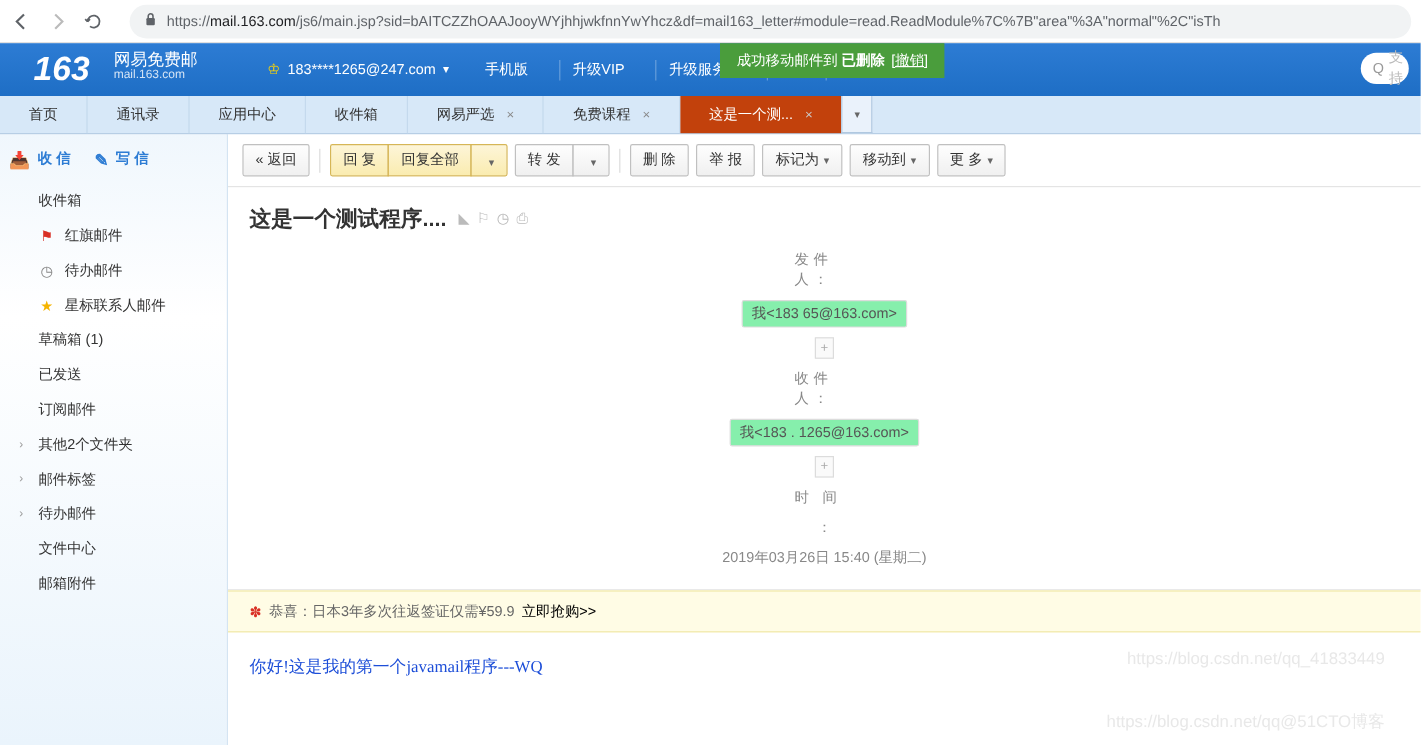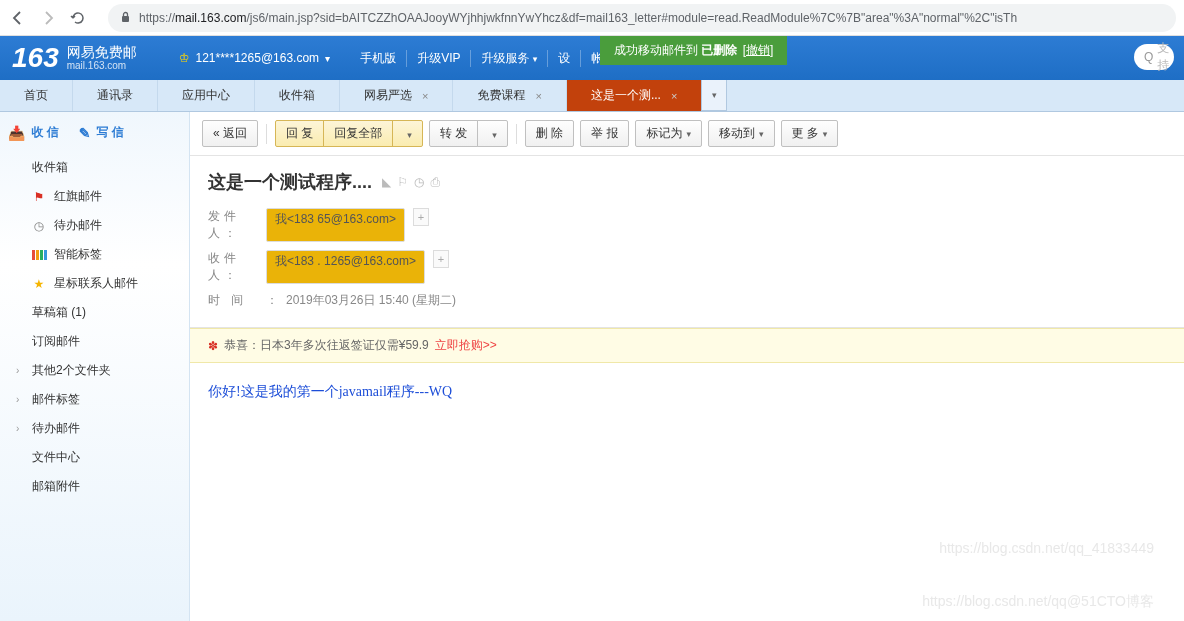--- a/index.html
+++ b/index.html
@@ -10,29 +10,29 @@
     .nav-btn { width: 20px; height: 20px; display: flex; align-items: center; justify-content: center; color: #5f6368; cursor: pointer; }
     .nav-btn.disabled { color: #bbb; }
     .reload-btn { font-size: 16px; color: #5f6368; }
     .url-bar { flex: 1; display: flex; align-items: center; height: 28px; background: #f1f3f4; border-radius: 14px; padding: 0 12px; gap: 8px; margin-left: 10px; }
     .lock-icon { color: #5f6368; font-size: 11px; }
     .url-text { color: #202124; font-size: 13px; white-space: nowrap; overflow: hidden; }
     .url-text .proto { color: #5f6368; }
     
     
     .header { height: 44px; background: linear-gradient(#2d7cd4, #1e6ec5); display: flex; align-items: center; color: #fff; position: relative; }
-    .logo-area { display: flex; align-items: center; padding: 0 12px; gap: 8px; }
+    .logo-area { display: flex; padding: 0 28px; gap: 20px; }
     .logo-163 { font-size: 28px; font-weight: bold; font-style: italic; }
     .logo-text { display: flex; flex-direction: column; line-height: 1.1; }
     .logo-cn { font-size: 14px; }
     .logo-en { font-size: 10px; opacity: 0.8; }
     .user-info { display: flex; align-items: center; gap: 6px; margin-left: 30px; }
     .crown { color: #ffd700; font-size: 12px; }
     .user-dropdown { font-size: 10px; }
-    .top-links { display: flex; align-items: flex-start; gap: 0; margin-left: 20px; }
+    .top-links { display: flex; align-items: flex-start; gap: 16px; margin-left: 20px; }
     .top-link { padding: 0 10px; border-left: 1px solid rgba(255,255,255,0.3); font-size: 12px; cursor: pointer; }
     .top-link:first-child { border-left: none; }
     .success-toast { position: absolute; left: 600px; top: 0; background: #4a9d3c; padding: 6px 14px; font-size: 12px; }
     .success-toast a { color: #fff; text-decoration: underline; margin-left: 2px; }
     .search-box { position: absolute; right: 10px; top: 8px; background: #fff; border-radius: 14px; height: 26px; display: flex; align-items: center; padding: 0 10px; width: 40px; }
     .search-icon { color: #999; font-size: 12px; }
     
     
     .tabs { height: 32px; background: #d7e8f8; display: flex; align-items: stretch; border-bottom: 1px solid #b0c8e0; }
     .tab { padding: 0 24px; display: flex; align-items: center; gap: 6px; cursor: pointer; border-right: 1px solid #c4d9ed; color: #333; font-size: 13px; }
@@ -66,27 +66,27 @@
     .tb-group .tb-btn { border-radius: 0; margin-left: -1px; }
     .tb-group .tb-btn:first-child { border-radius: 2px 0 0 2px; margin-left: 0; }
     .tb-group .tb-btn:last-child { border-radius: 0 2px 2px 0; }
     .tb-btn .dd { font-size: 9px; margin-left: 4px; color: #666; }
     .tb-divider { width: 1px; height: 20px; background: #ddd; margin: 0 2px; }
     
     .mail-header { padding: 14px 18px; border-bottom: 1px solid #e4e4e4; }
     .subject-line { display: flex; align-items: center; gap: 10px; margin-bottom: 10px; }
     .subject { font-size: 18px; font-weight: bold; color: #333; }
     .subject-icons { display: flex; gap: 6px; color: #bbb; font-size: 14px; }
-    .meta-row { display: flex; gap: 8px; padding: 4px 0; font-size: 12px; color: #888; }
+    .meta-row { display: flex; align-items: center; gap: 8px; padding: 4px 0; font-size: 12px; color: #888; flex-direction: column; }
     .meta-label { width: 50px; color: #888; letter-spacing: 4px; }
-    .contact-pill { border: 1px solid #dcdcdc; background: #eab308; padding: 2px 8px; border-radius: 2px; color: #555; font-size: 12px; }
+    .contact-pill { border: 1px solid #dcdcdc; background: #86efac; padding: 2px 8px; border-radius: 2px; color: #555; font-size: 12px; }
     .add-pill { border: 1px solid #dcdcdc; background: #fafafa; width: 16px; height: 18px; display: inline-flex; align-items: center; justify-content: center; color: #aaa; font-size: 11px; cursor: pointer; }
     
     .promo-banner { background: #fffce5; border: 1px solid #f0e8a8; border-left: none; border-right: none; padding: 8px 18px; font-size: 12px; color: #666; display: flex; align-items: center; gap: 6px; }
-    .promo-banner a { color: #ef4444; text-decoration: none; }
+    .promo-banner a { color: #000000; text-decoration: none; }
     .promo-icon { color: #d93025; }
     
     .mail-body { padding: 20px 18px; font-size: 14px; color: #1d4ed8; font-family: SimSun, serif; }
     
     .watermark { position: absolute; color: #e8e8e8; font-size: 14px; pointer-events: none; }
     .wm1 { right: 30px; top: 540px; }
     .wm2 { right: 30px; bottom: 10px; }
   </style>
 </head>
 <body>
@@ -121,21 +121,21 @@
 <div class="header">
   <div class="logo-area">
     <span class="logo-163">163</span>
     <span class="logo-text">
       <span class="logo-cn">网易免费邮</span>
       <span class="logo-en">mail.163.com</span>
     </span>
   </div>
   <div class="user-info">
     <span class="crown">♔</span>
-    <span>121****1265@163.com</span>
+    <span>183****1265@247.com</span>
     <span class="user-dropdown">▾</span>
   </div>
   <div class="top-links">
     <span class="top-link">手机版</span>
     <span class="top-link">升级VIP</span>
     <span class="top-link"><span>升级服务</span> <span style="font-size:9px">▾</span></span>
     <span class="top-link">设</span>
     <span class="top-link">帐</span>
   </div>
   <div class="success-toast">
@@ -198,38 +198,30 @@
         <span class="folder-icon flag-red">⚑</span>
         <span>红旗邮件</span>
       </div>
     <div class="sidebar-item">
         <span class="chev"></span>
         <span class="folder-icon clock-gray">◷</span>
         <span>待办邮件</span>
       </div>
     <div class="sidebar-item">
         <span class="chev"></span>
-        <span class="folder-icon">
-          <span class="tag-multi">
-            <span style="background:#e74c3c"></span>
-            <span style="background:#f39c12"></span>
-            <span style="background:#27ae60"></span>
-            <span style="background:#3498db"></span>
-          </span>
-        </span>
-        <span>智能标签</span>
-      </div>
-    <div class="sidebar-item">
-        <span class="chev"></span>
         <span class="folder-icon star-yellow">★</span>
         <span>星标联系人邮件</span>
       </div>
     <div class="sidebar-item">
         <span class="chev"></span>
         <span>草稿箱 (1)</span>
+      </div>
+    <div class="sidebar-item">
+        <span class="chev"></span>
+        <span>已发送</span>
       </div>
     <div class="sidebar-item">
         <span class="chev"></span>
         <span>订阅邮件</span>
       </div>
     <div class="sidebar-item">
         <span class="chev">›</span>
         <span>其他2个文件夹</span>
       </div>
     <div class="sidebar-item">

